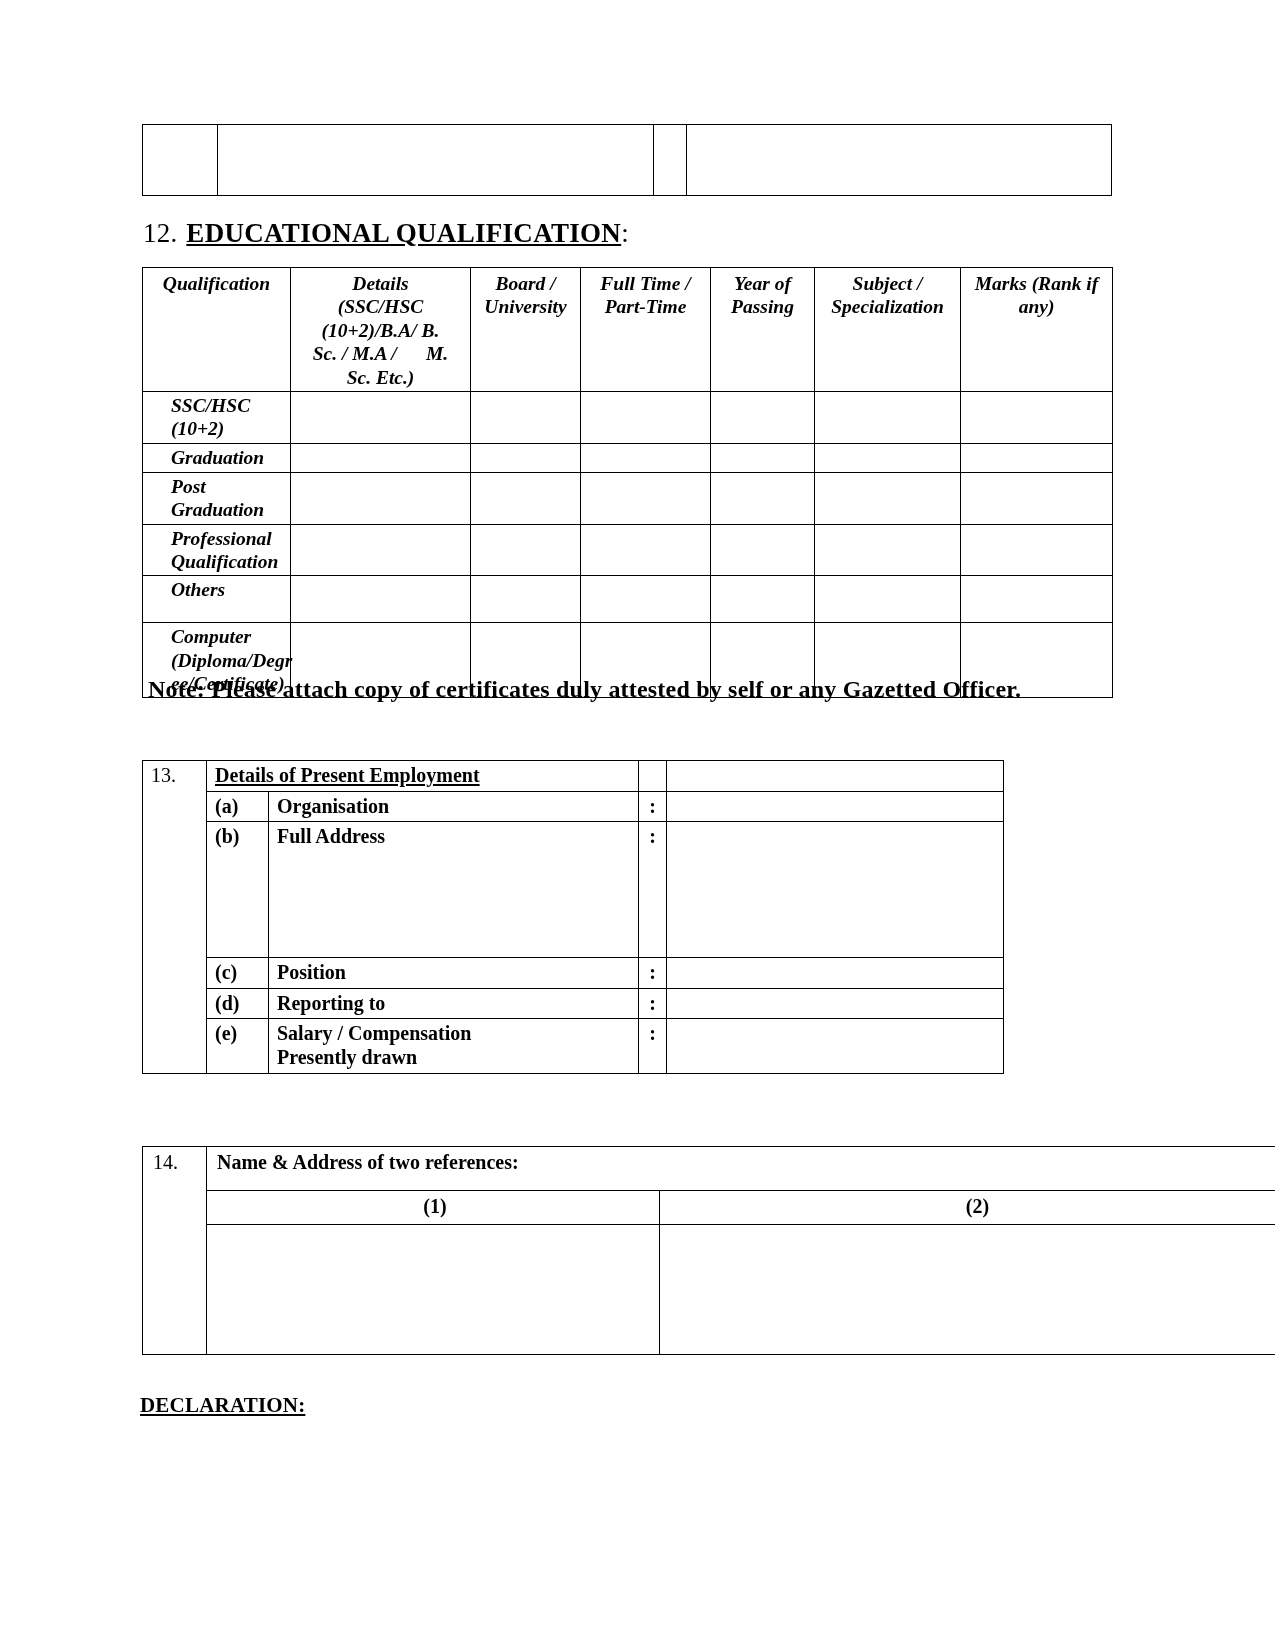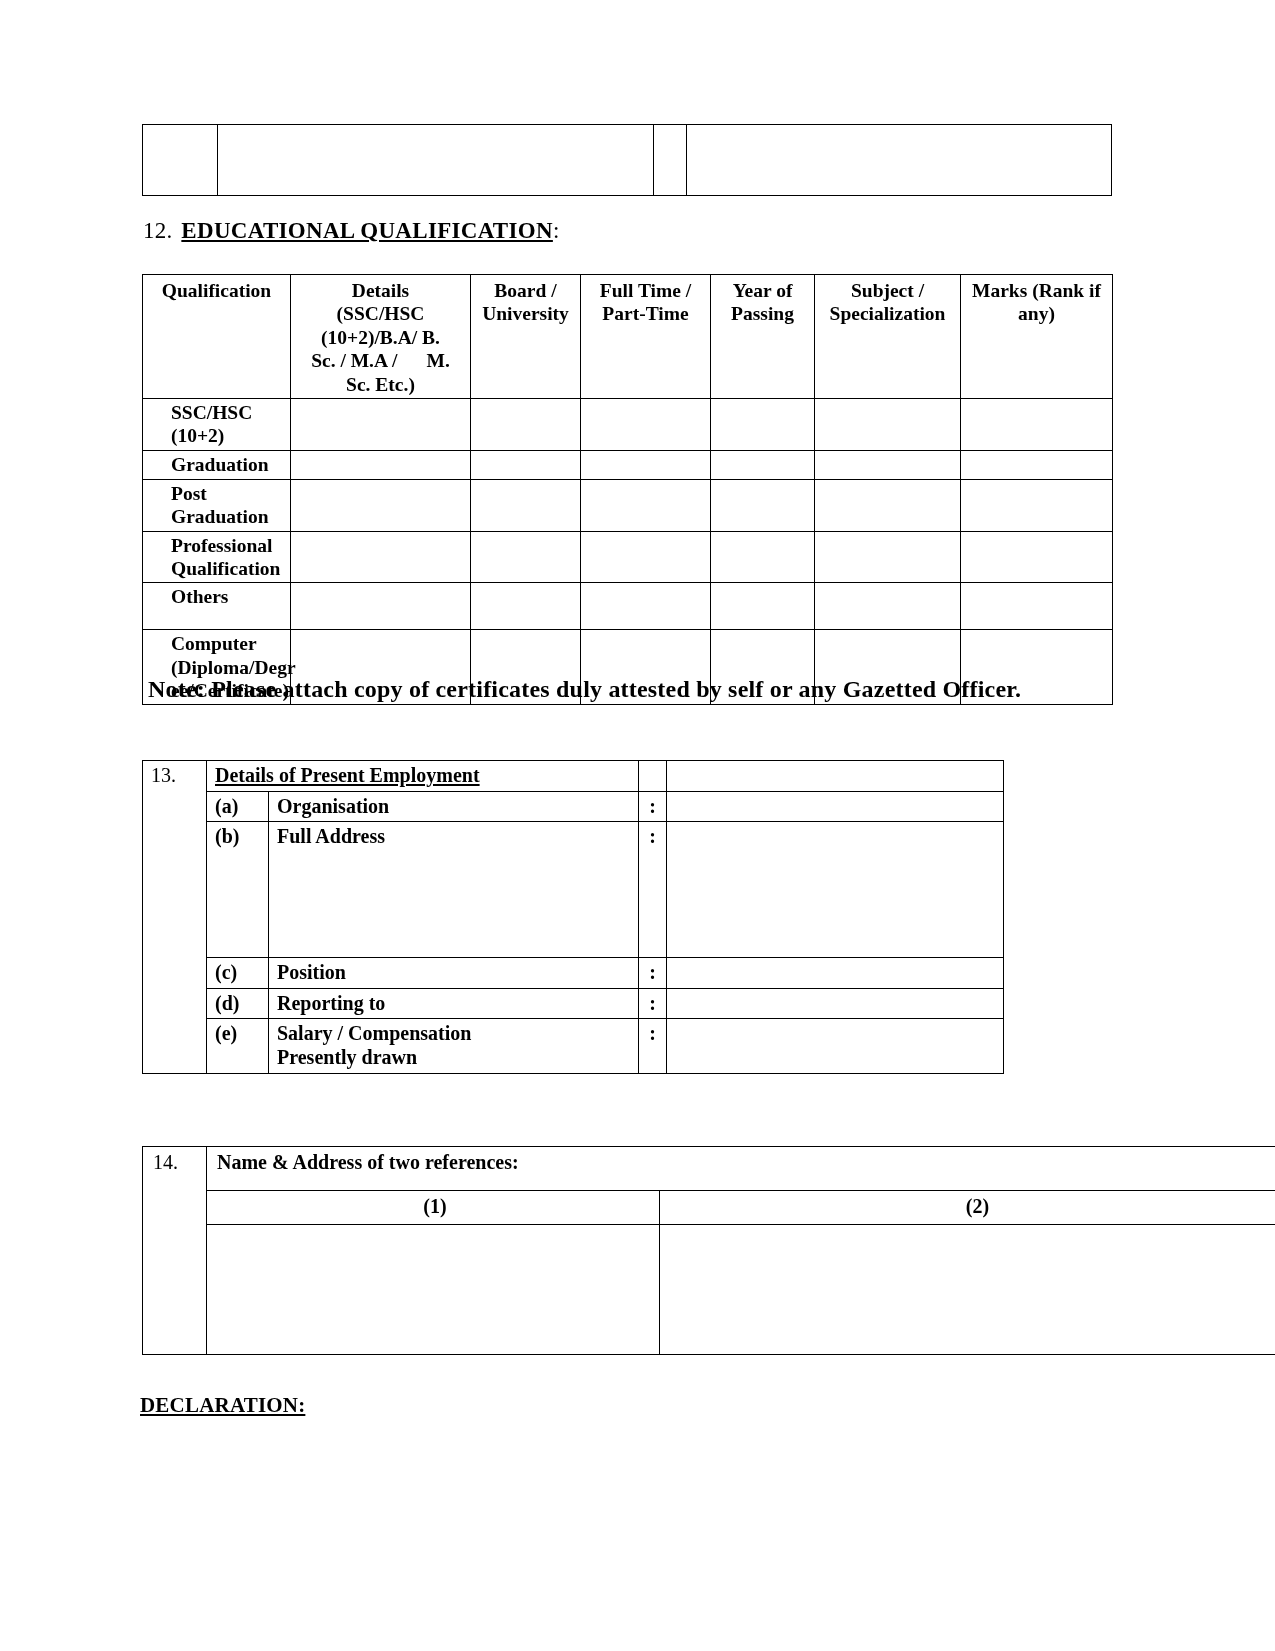--- a/index.html
+++ b/index.html
@@ -43,42 +43,43 @@
     top: 124px;
     width: 970px;
   }
   .top-table td { height: 66px; }
 
   
   .sec12-head {
     position: absolute;
     left: 143px;
     top: 218px;
-    font-size: 23px;
+    font-size: 27px;
     white-space: nowrap;
   }
   .sec12-head .num {
     font-weight: normal;
     letter-spacing: .2px;
   }
   .sec12-head .ttl {
     font-weight: bold;
     text-decoration: underline;
     text-underline-offset: 2px;
     margin-left: 9px;
     letter-spacing: .3px;
   }
   .sec12-head .colon { font-weight: normal; }
 
   
   .edu-table {
     position: absolute;
     left: 142px;
-    top: 274px;
+    top: 267px;
     width: 970px;
+    font-style: italic;
   }
   .edu-table th {
     text-align: center;
     vertical-align: top;
     font-size: 19.5px;
     line-height: 1.2;
     padding-top: 4px;
   }
   .edu-table thead tr { height: 110px; }
   .edu-table td {

